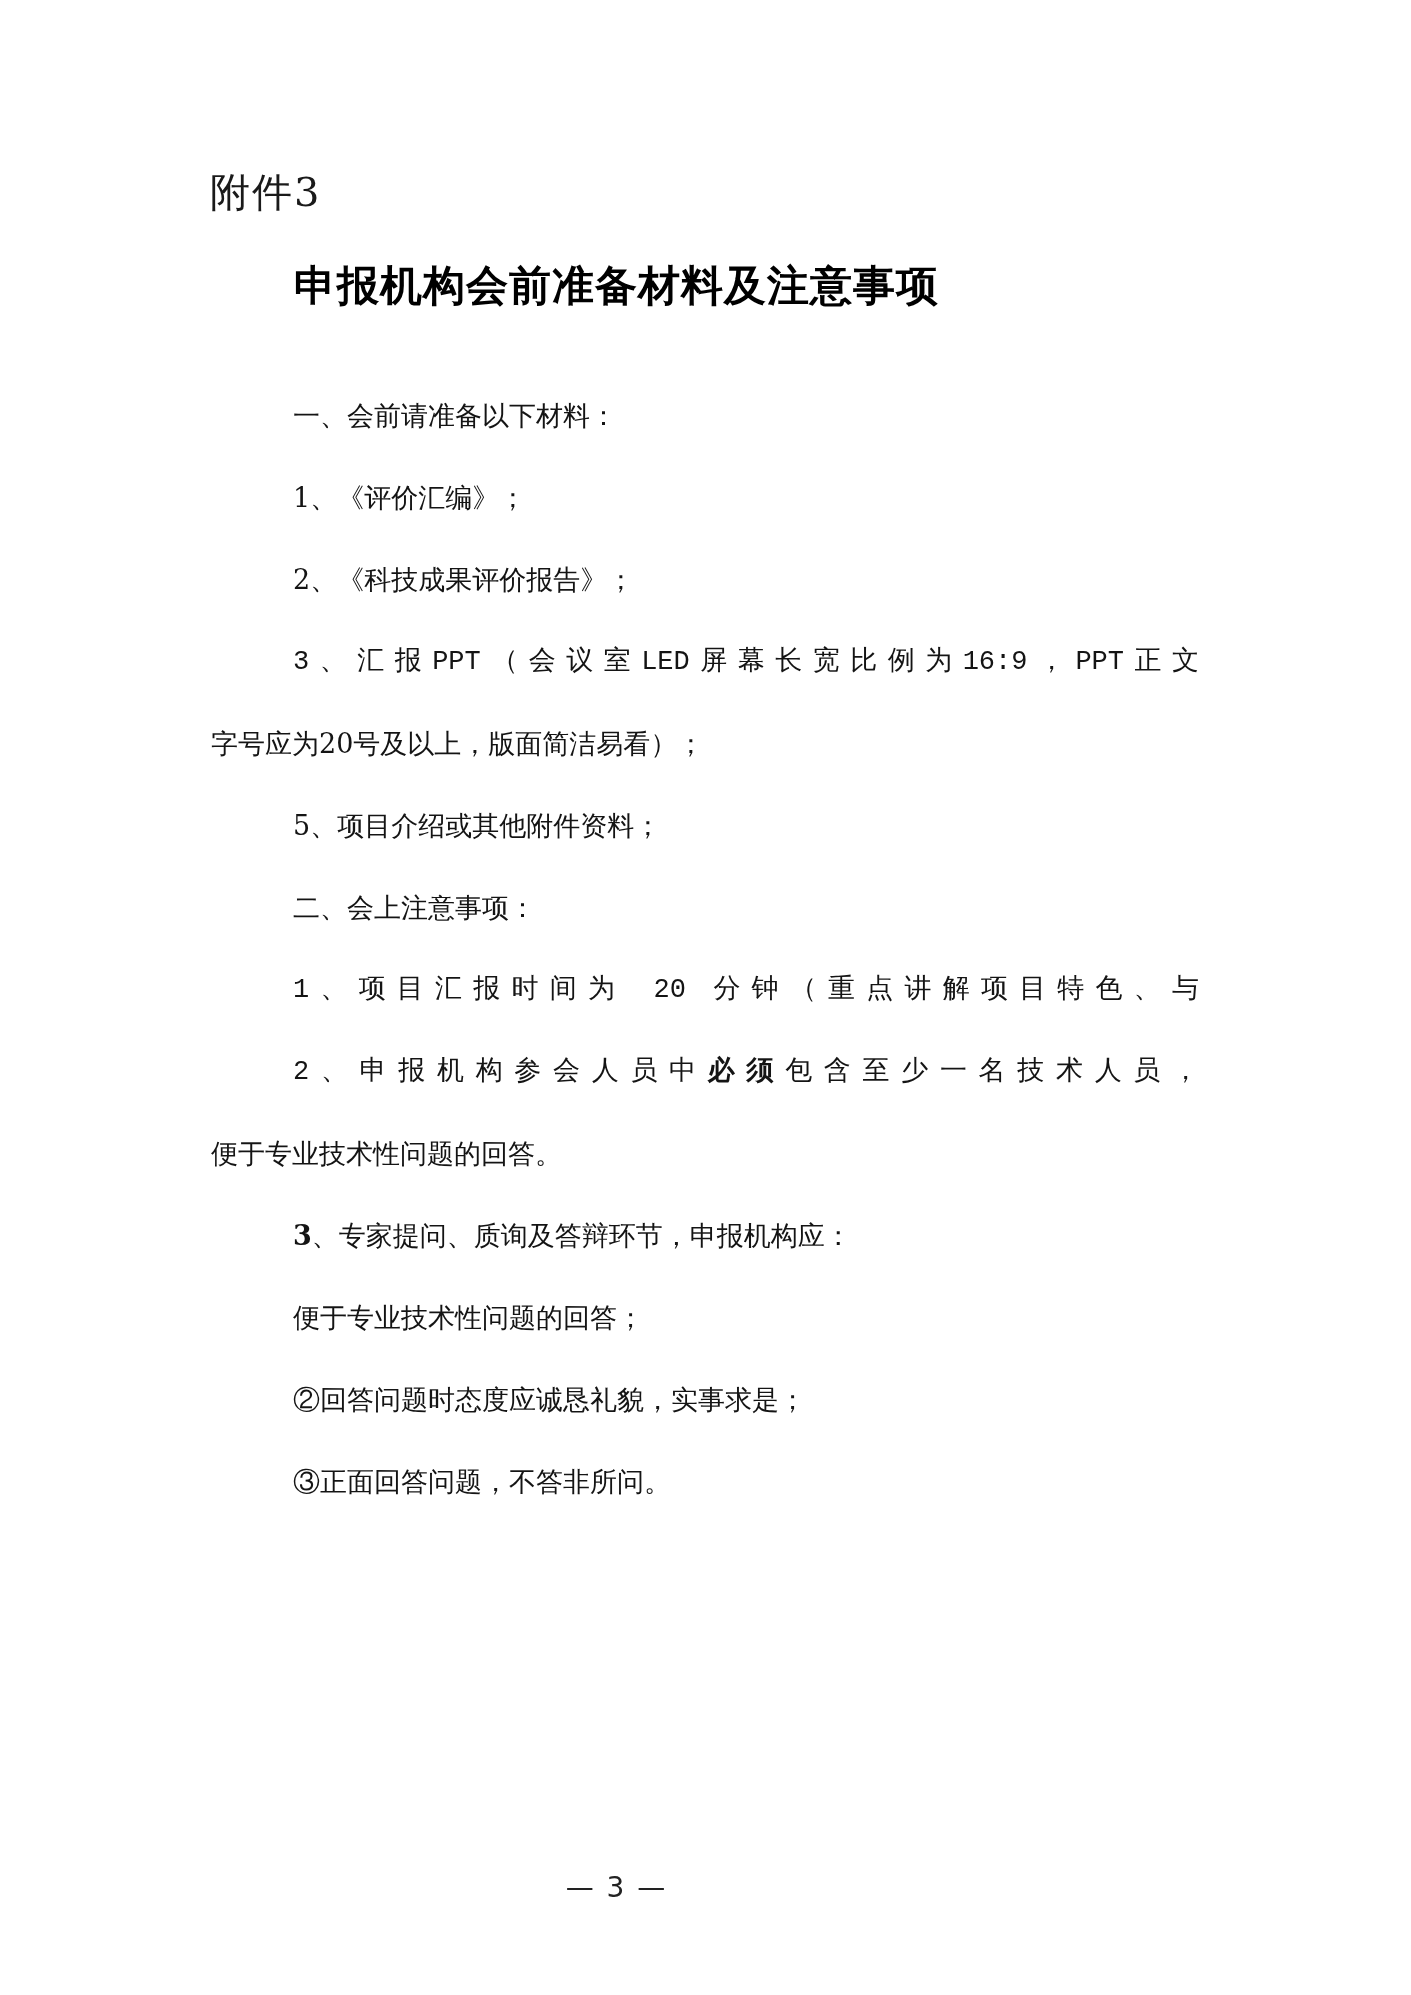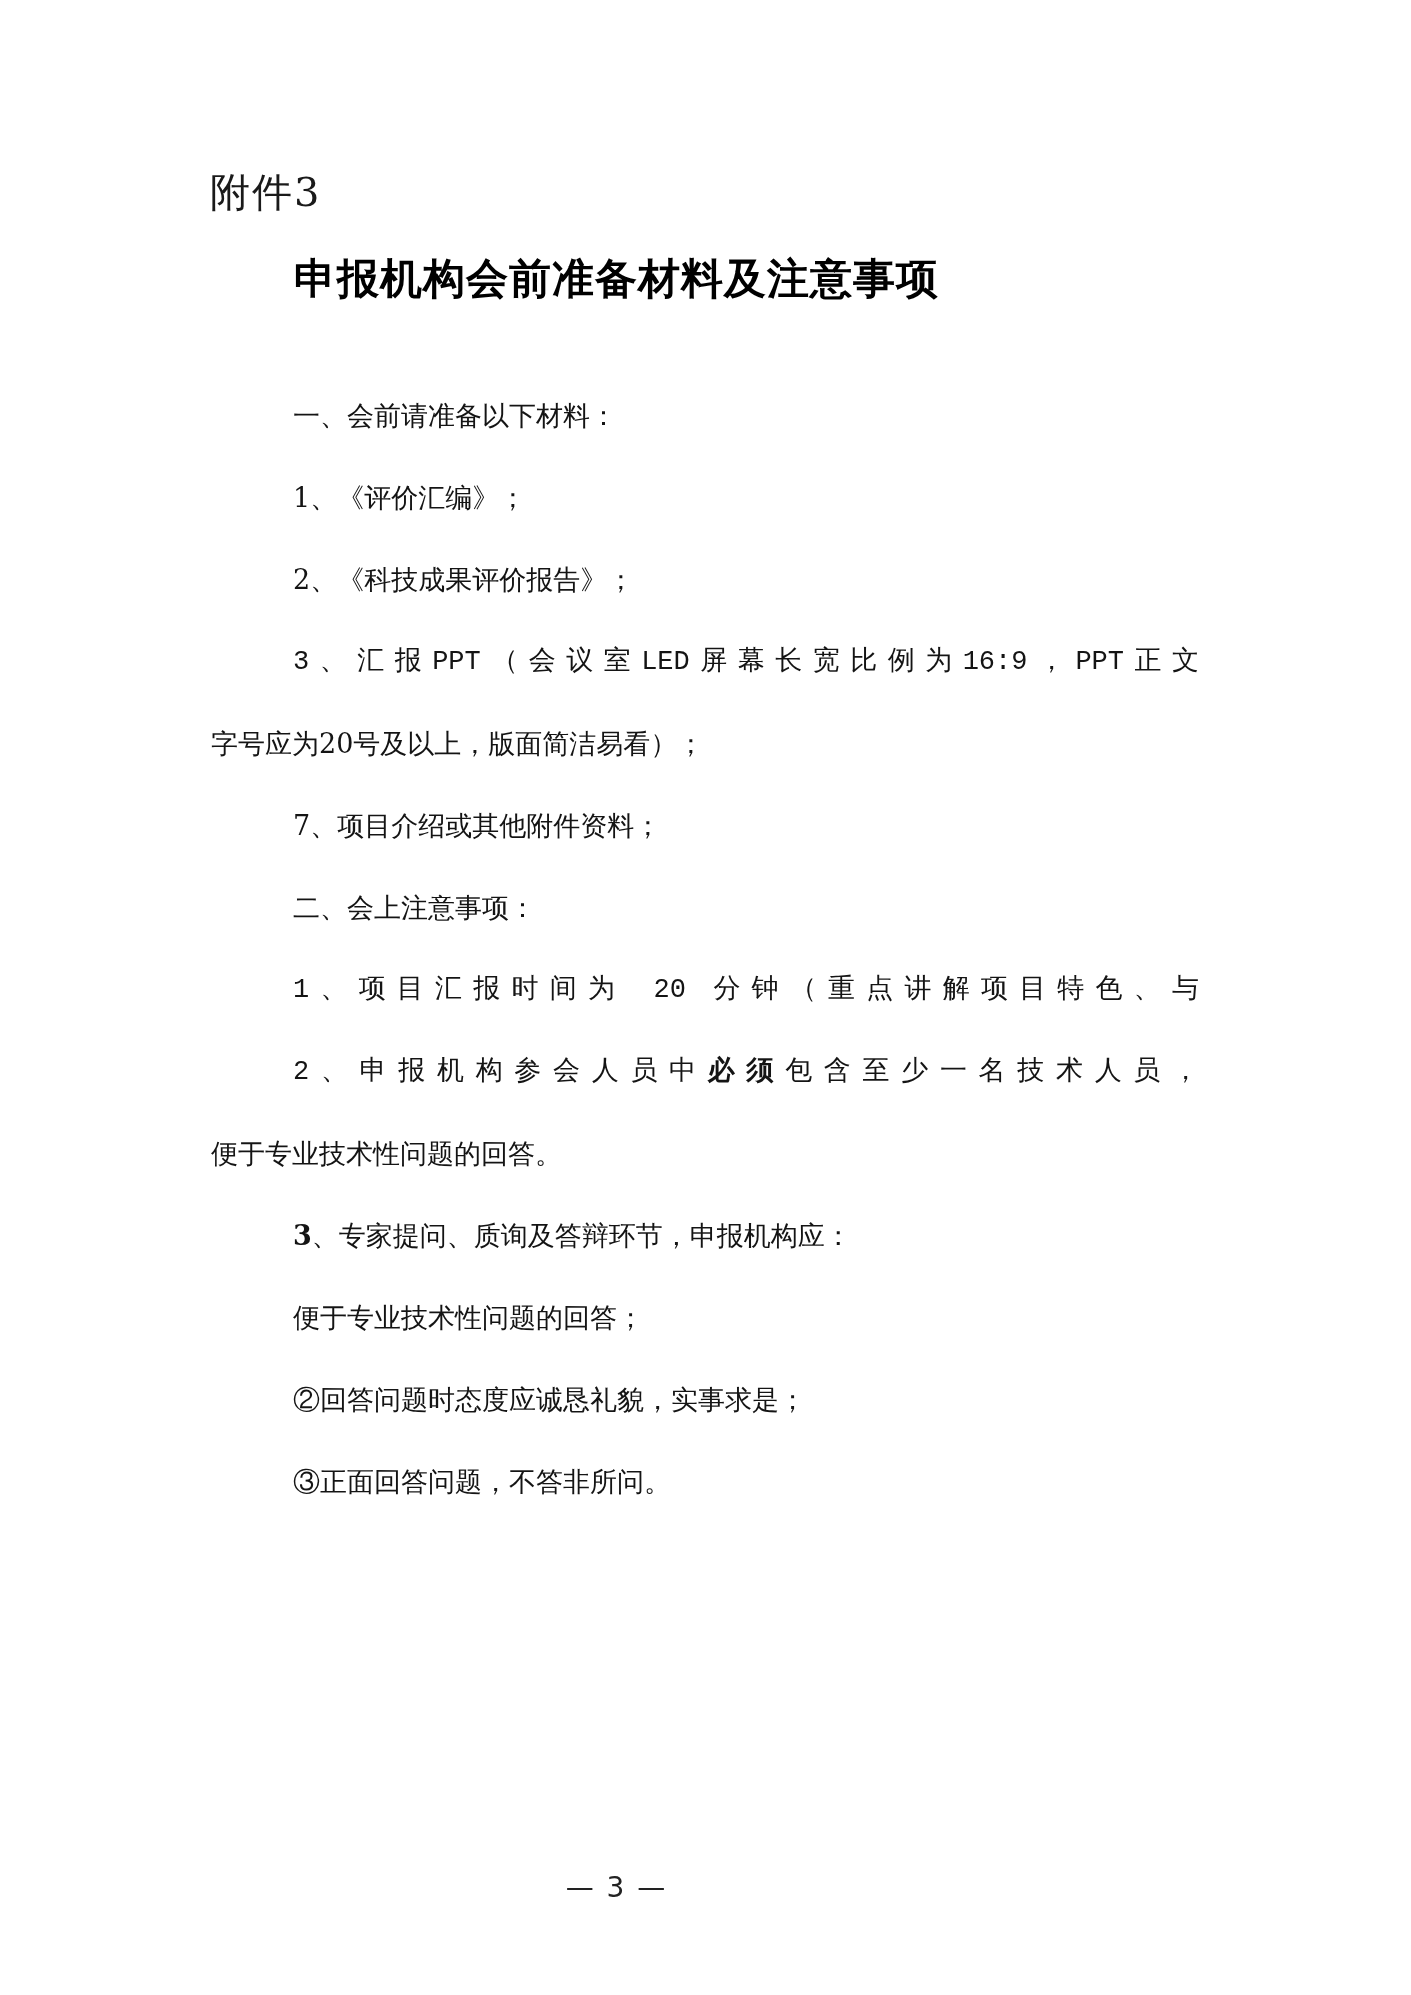--- a/index.html
+++ b/index.html
@@ -20,21 +20,21 @@
     position: absolute;
     left: 210px;
     top: 166px;
     font-size: 40px;
     line-height: 52px;
     color: #1a1a1a;
     letter-spacing: 2px;
   }
   .doc-title {
     position: absolute;
-    top: 251px;
+    top: 258px;
     left: 0;
     width: 100%;
     text-align: center;
     font-size: 42px;
     line-height: 56px;
     font-weight: 700;
     font-family: "DejaVu Sans", "Liberation Sans", sans-serif;
     color: #000000;
     letter-spacing: 1px;
     margin: 0;
@@ -93,21 +93,21 @@
     <div class="line indent"><span>一、会前请准备以下材料：</span></div>
 
     <div class="line indent"><span>1、《评价汇编》；</span></div>
 
     <div class="line indent"><span>2、《科技成果评价报告》；</span></div>
 
     <div class="line indent stretch"><span>3、汇报PPT（会议室LED屏幕长宽比例为16:9，PPT正文</span></div>
 
     <div class="line"><span>字号应为20号及以上，版面简洁易看）；</span></div>
 
-    <div class="line indent"><span>7、项目介绍或其他附件资料；</span></div>
+    <div class="line indent"><span>5、项目介绍或其他附件资料；</span></div>
 
     <div class="line indent"><span>二、会上注意事项：</span></div>
 
     <div class="line indent stretch"><span>1、项目汇报时间为 20 分钟（重点讲解项目特色、与</span></div>
 
 
     <div class="line indent stretch"><span>2、申报机构参会人员中</span><span class="b">必须</span><span>包含至少一名技术人员，</span></div>
 
     <div class="line"><span>便于专业技术性问题的回答。</span></div>
 

